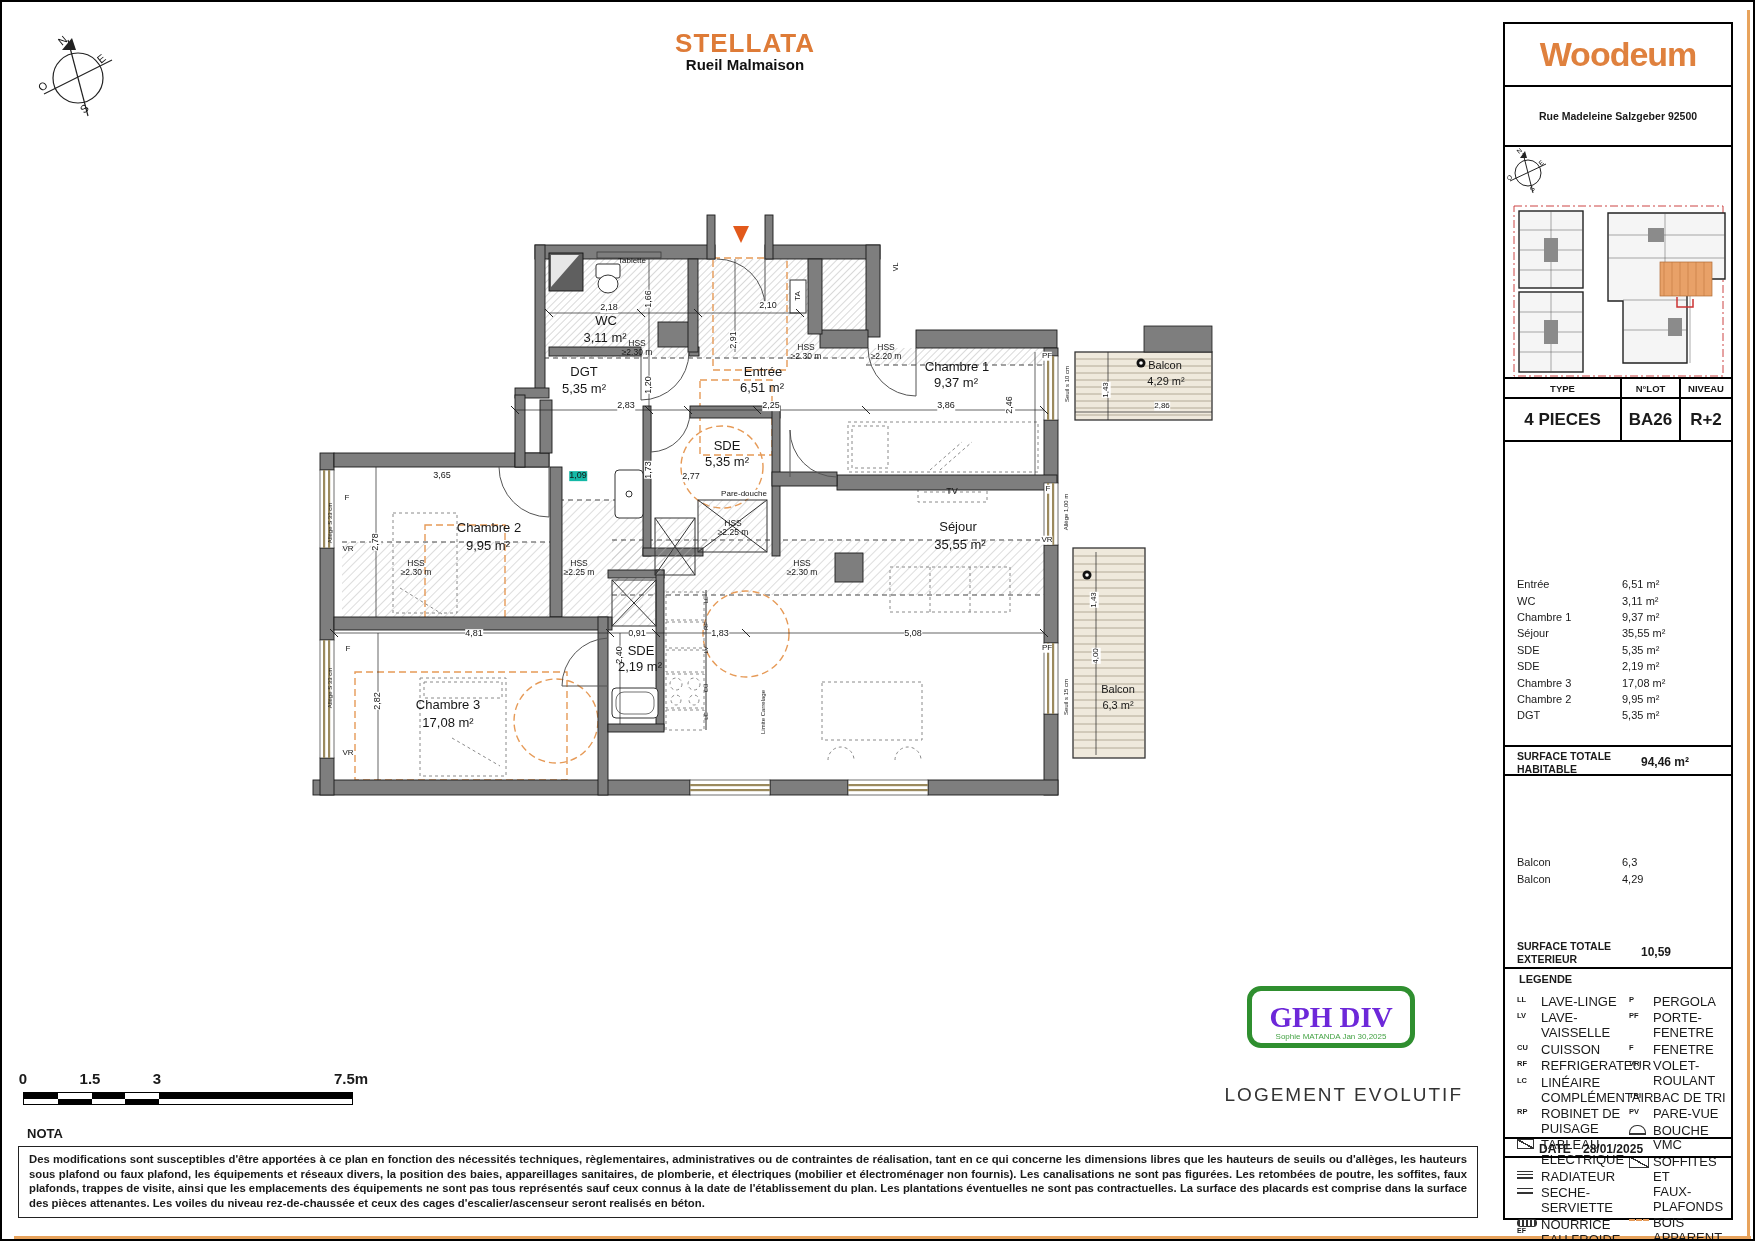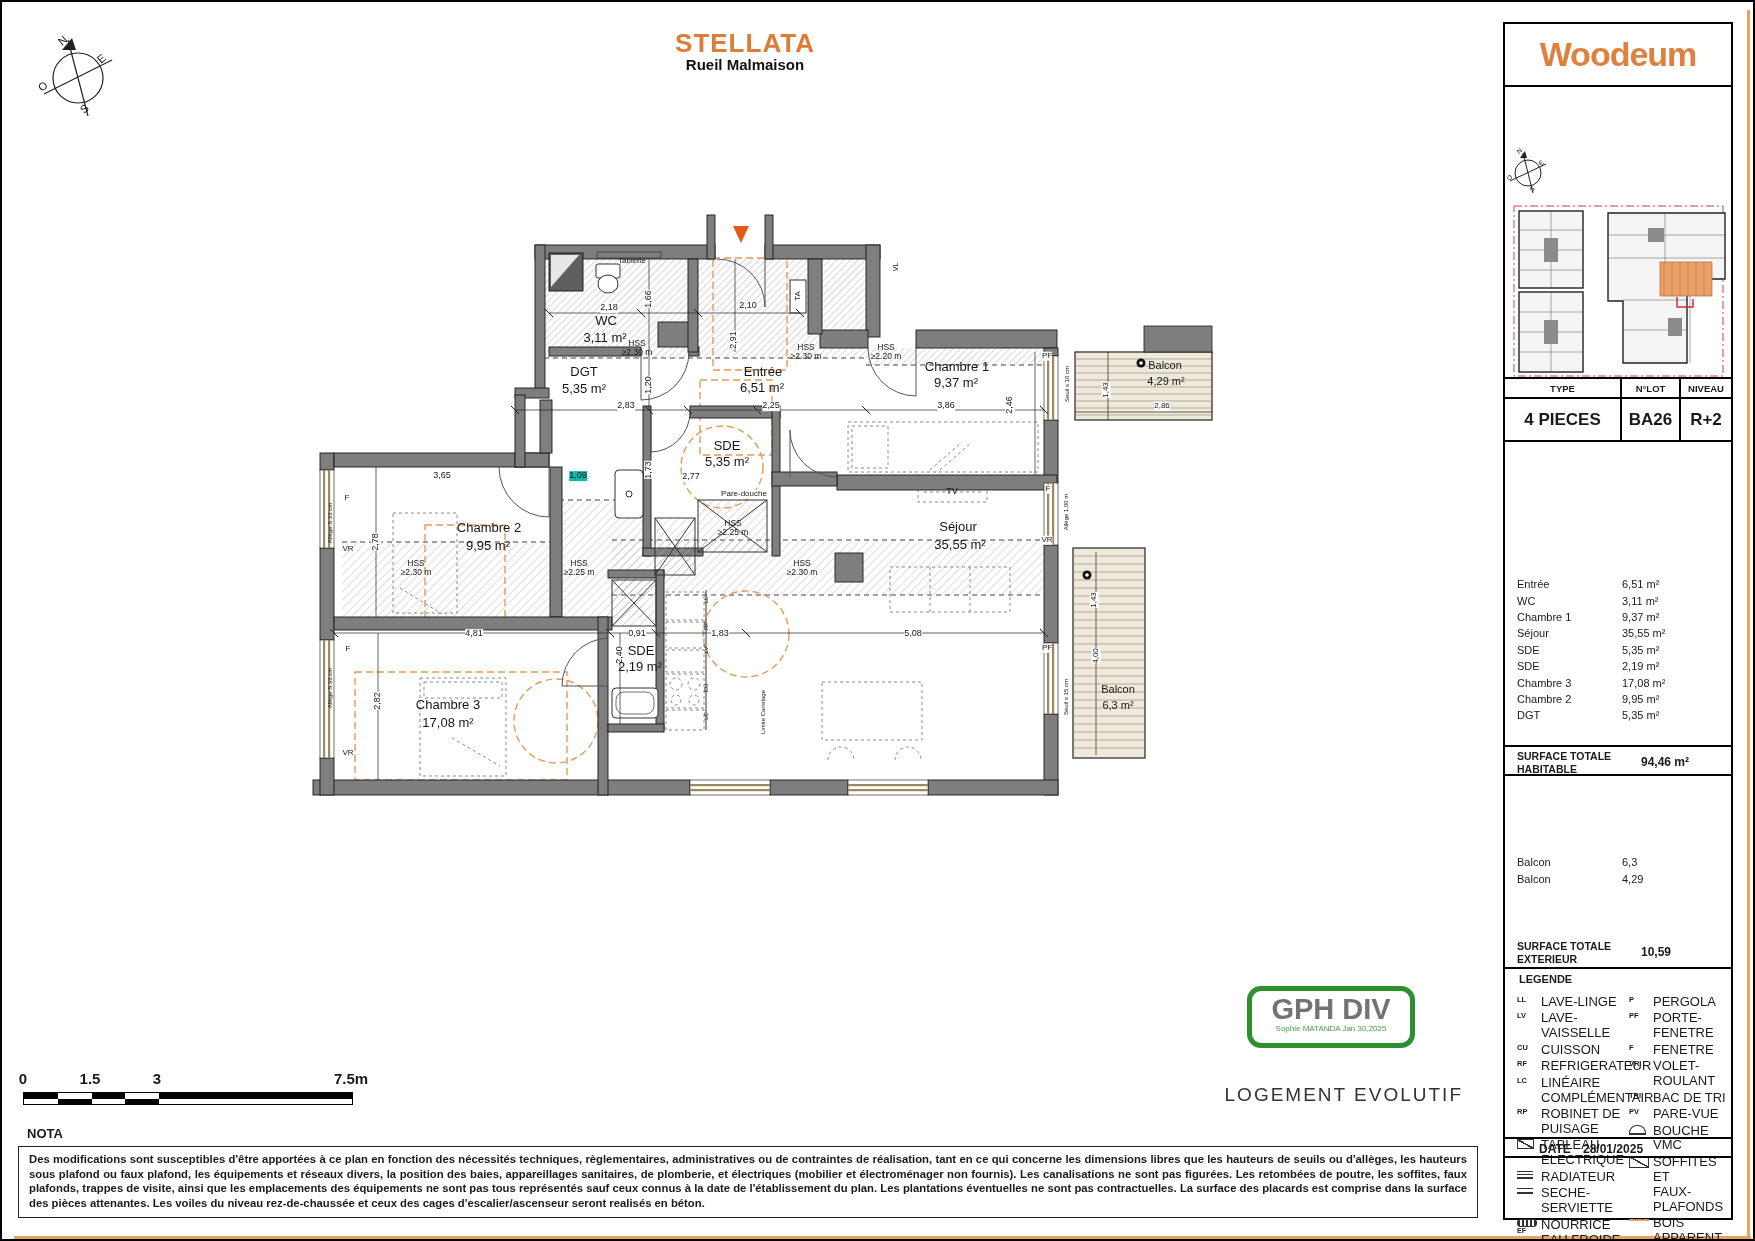--- a/index.html
+++ b/index.html
@@ -64,21 +64,21 @@
   .scalebar{position:absolute;left:23px;top:1092px;width:330px;height:13px;border:1px solid #000;box-sizing:border-box;z-index:6;}
   .sb-row{display:flex;height:50%;}
   .sb-seg{height:100%;}
   .sb-labels{position:absolute;left:0;top:1070px;width:420px;height:18px;z-index:6;}
   .sb-lab{position:absolute;transform:translateX(-50%);font-size:15px;font-weight:bold;}
   
   .nota-title{position:absolute;left:27px;top:1126px;font-size:13px;font-weight:bold;z-index:6;}
   .nota-box{position:absolute;left:18px;top:1146px;width:1460px;height:72px;border:1.5px solid #222;box-sizing:border-box;padding:5px 10px;font-size:11.3px;font-weight:bold;line-height:1.3;z-index:6;text-align:justify;}
   
   .stamp{position:absolute;left:1247px;top:986px;width:168px;height:62px;border:5px solid #2F8F2F;border-radius:14px;box-sizing:border-box;background:#fff;z-index:6;text-align:center;}
-  .stamp-l1{font-size:29px;font-weight:bold;color:#737373;line-height:1.1;margin-top:3px;}
+  .stamp-l1{font-size:29px;font-weight:bold;color:#6d28d9;line-height:1.1;margin-top:11px;font-family:Liberation Serif, serif;}
   .stamp-l2{font-size:8px;color:#45A345;margin-top:-2px;}
   .evolutif{position:absolute;left:1463px;top:1084px;transform:translateX(-100%);font-size:19px;letter-spacing:2px;color:#333;z-index:6;white-space:nowrap;}
 </style>
 </head>
 <body>
 
 <svg class="layer" width="1755" height="1241" viewBox="0 0 1755 1241" xmlns="http://www.w3.org/2000/svg">
   <defs>
     <pattern id="hatch" width="6" height="6" patternTransform="rotate(45)" patternUnits="userSpaceOnUse">
       <line x1="0" y1="0" x2="0" y2="6" stroke="#b4b4b4" stroke-width="0.9"></line>
@@ -393,21 +393,21 @@
 
 <div id="plan-layer">
 
 <span class="plan-label" style="left: 632px; top: 261px; font-size: 8px;">Tablette</span>
     <span class="plan-label" style="left: 606px; top: 321px; font-size: 13px;">WC</span>
     <span class="plan-label" style="left: 605px; top: 338px; font-size: 13px;">3,11 m²</span>
     <span class="plan-label" style="left: 637px; top: 348px; font-size: 8.5px;">HSS
 ≥2.30 m</span>
     <span class="plan-label" style="left: 609px; top: 308px; font-size: 9px; background: rgb(255, 255, 255);">2,18</span>
     <span class="plan-label" style="left: 649px; top: 299px; font-size: 9px; transform: translate(-50%, -50%) rotate(-90deg); background: rgb(255, 255, 255);">1,66</span>
-    <span class="plan-label" style="left: 748px; top: 306px; font-size: 9px; background: rgb(255, 255, 255);">2,10</span>
+    <span class="plan-label" style="left: 768px; top: 306px; font-size: 9px; background: rgb(255, 255, 255);">2,10</span>
     <span class="plan-label" style="left: 734px; top: 340px; font-size: 9px; transform: translate(-50%, -50%) rotate(-90deg); background: rgb(255, 255, 255);">2,91</span>
     <span class="plan-label" style="left: 896px; top: 267px; font-size: 7px; transform: translate(-50%, -50%) rotate(-90deg);">VL</span>
     <span class="plan-label" style="left: 584px; top: 372px; font-size: 13px;">DGT</span>
     <span class="plan-label" style="left: 584px; top: 389px; font-size: 13px;">5,35 m²</span>
     <span class="plan-label" style="left: 649px; top: 385px; font-size: 9px; transform: translate(-50%, -50%) rotate(-90deg); background: rgb(255, 255, 255);">1,20</span>
     <span class="plan-label" style="left: 626px; top: 406px; font-size: 9px; background: rgb(255, 255, 255);">2,83</span>
     <span class="plan-label" style="left: 763px; top: 372px; font-size: 13px;">Entrée</span>
     <span class="plan-label" style="left: 762px; top: 388px; font-size: 13px;">6,51 m²</span>
     <span class="plan-label" style="left: 771px; top: 406px; font-size: 9px; background: rgb(255, 255, 255);">2,25</span>
     <span class="plan-label" style="left: 798px; top: 296px; font-size: 8px; transform: translate(-50%, -50%) rotate(-90deg);">TA</span>
@@ -474,20 +474,21 @@
     <span class="plan-label" style="left: 1047px; top: 648px; font-size: 8px; background: rgb(255, 255, 255);">PF</span>
     <span class="plan-label" style="left: 1066px; top: 697px; font-size: 6px; transform: translate(-50%, -50%) rotate(-90deg);">Seuil s 15 cm</span>
     <span class="plan-label" style="left: 1094px; top: 600px; font-size: 8px; transform: translate(-50%, -50%) rotate(-90deg); background: rgb(255, 255, 255);">1,43</span>
     <span class="plan-label" style="left: 1096px; top: 656px; font-size: 8px; transform: translate(-50%, -50%) rotate(-90deg); background: rgb(255, 255, 255);">4,00</span>
     <span class="plan-label" style="left: 1118px; top: 690px; font-size: 11px;">Balcon</span>
     <span class="plan-label" style="left: 1118px; top: 706px; font-size: 11px;">6,3 m²</span>
   </div>
 
 <div class="sidebar">
   <div class="sec logo">Woodeum</div>
+  <div class="sec addr">Rue Madeleine Salzgeber 92500</div>
   <div class="sec siteplan"></div>
   <div class="sec typehead">
     <div class="c1">TYPE</div>
     <div class="c2">N°LOT</div>
     <div class="c3">NIVEAU</div>
   </div>
   <div class="sec typerow">
     <div class="c1">4 PIECES</div>
     <div class="c2">BA26</div>
     <div class="c3">R+2</div>

